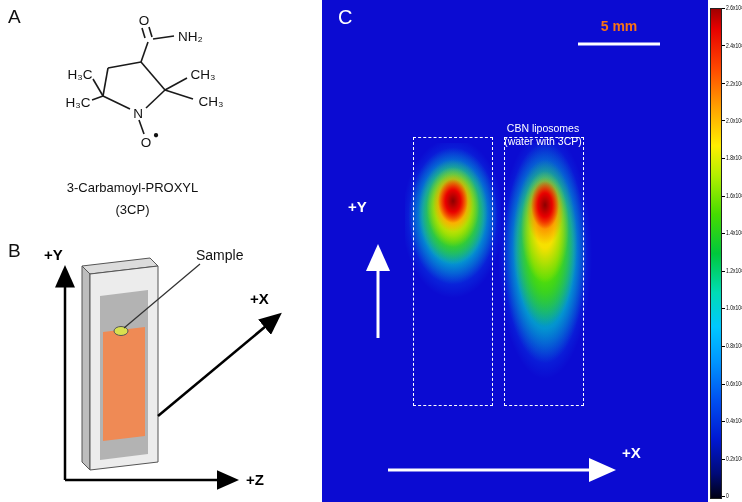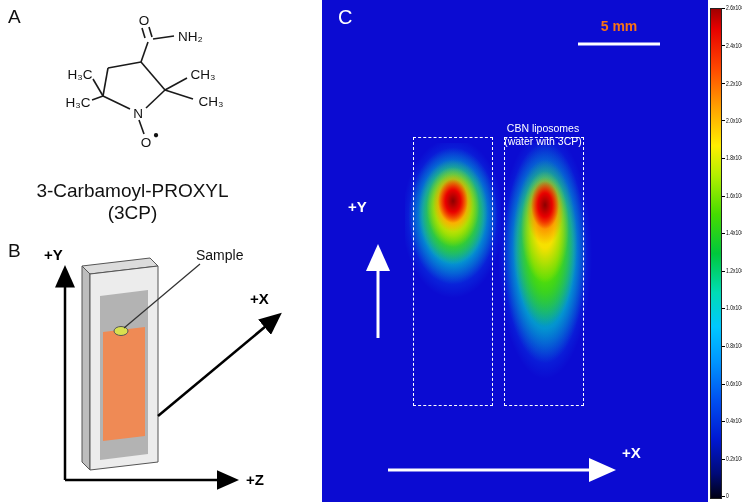--- a/index.html
+++ b/index.html
@@ -3,21 +3,21 @@
 <meta charset="utf-8">
 <style>
   html,body{margin:0;padding:0;}
   body{
     width:742px;height:502px;position:relative;overflow:hidden;
     background:#ffffff;
     font-family:"Liberation Sans",sans-serif;
   }
   .abs{position:absolute;}
   .panel-letter{position:absolute;font-size:19px;color:#111;}
-  .mol-caption{position:absolute;left:25px;width:215px;text-align:center;color:#111;font-size:19px;}
+  .mol-caption{position:absolute;left:25px;width:215px;text-align:center;color:#111;font-size:13px;}
   svg text{font-family:"Liberation Sans",sans-serif;}
 
   
   .epr{position:absolute;left:322px;top:0;width:386px;height:502px;background:#0b0bd2;}
   .blob{position:absolute;}
   .blob-left{
     left:83px;top:143px;width:96px;height:170px;
     background:
       radial-gradient(ellipse 15px 22px at 48px 58px, #8c0000 0%, #e80000 50%, rgba(240,40,0,0) 100%),
       radial-gradient(ellipse 25px 36px at 48px 60px, rgba(255,110,0,0.95) 25%, rgba(255,140,0,0) 80%),

